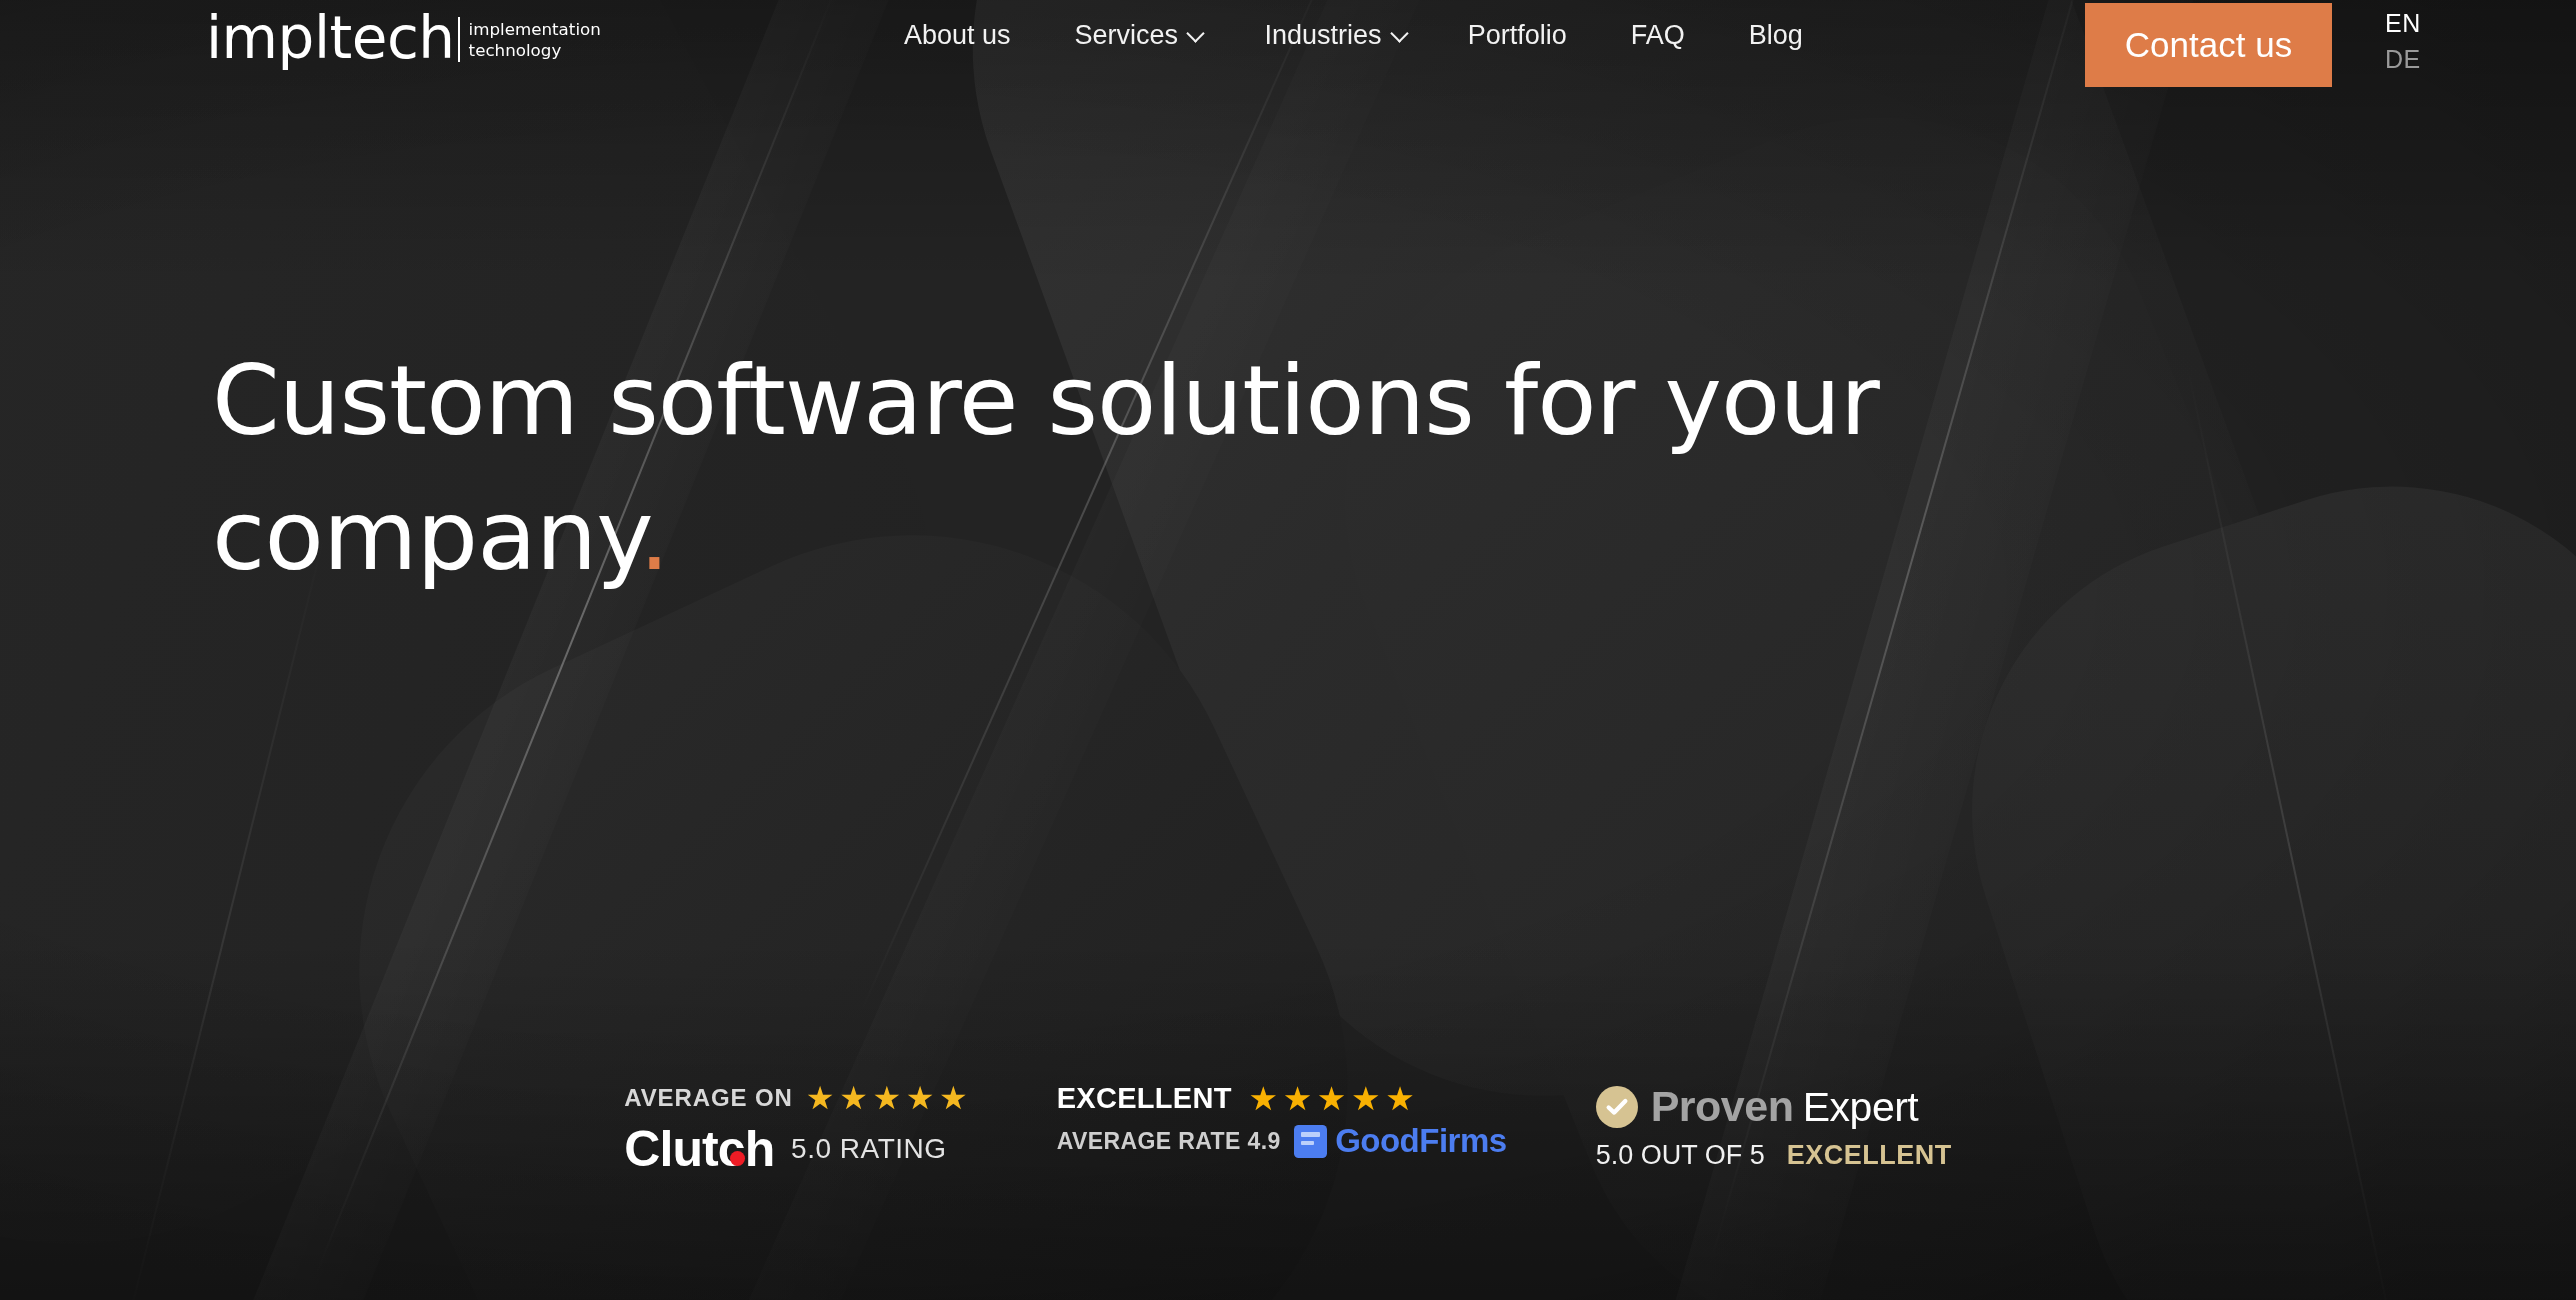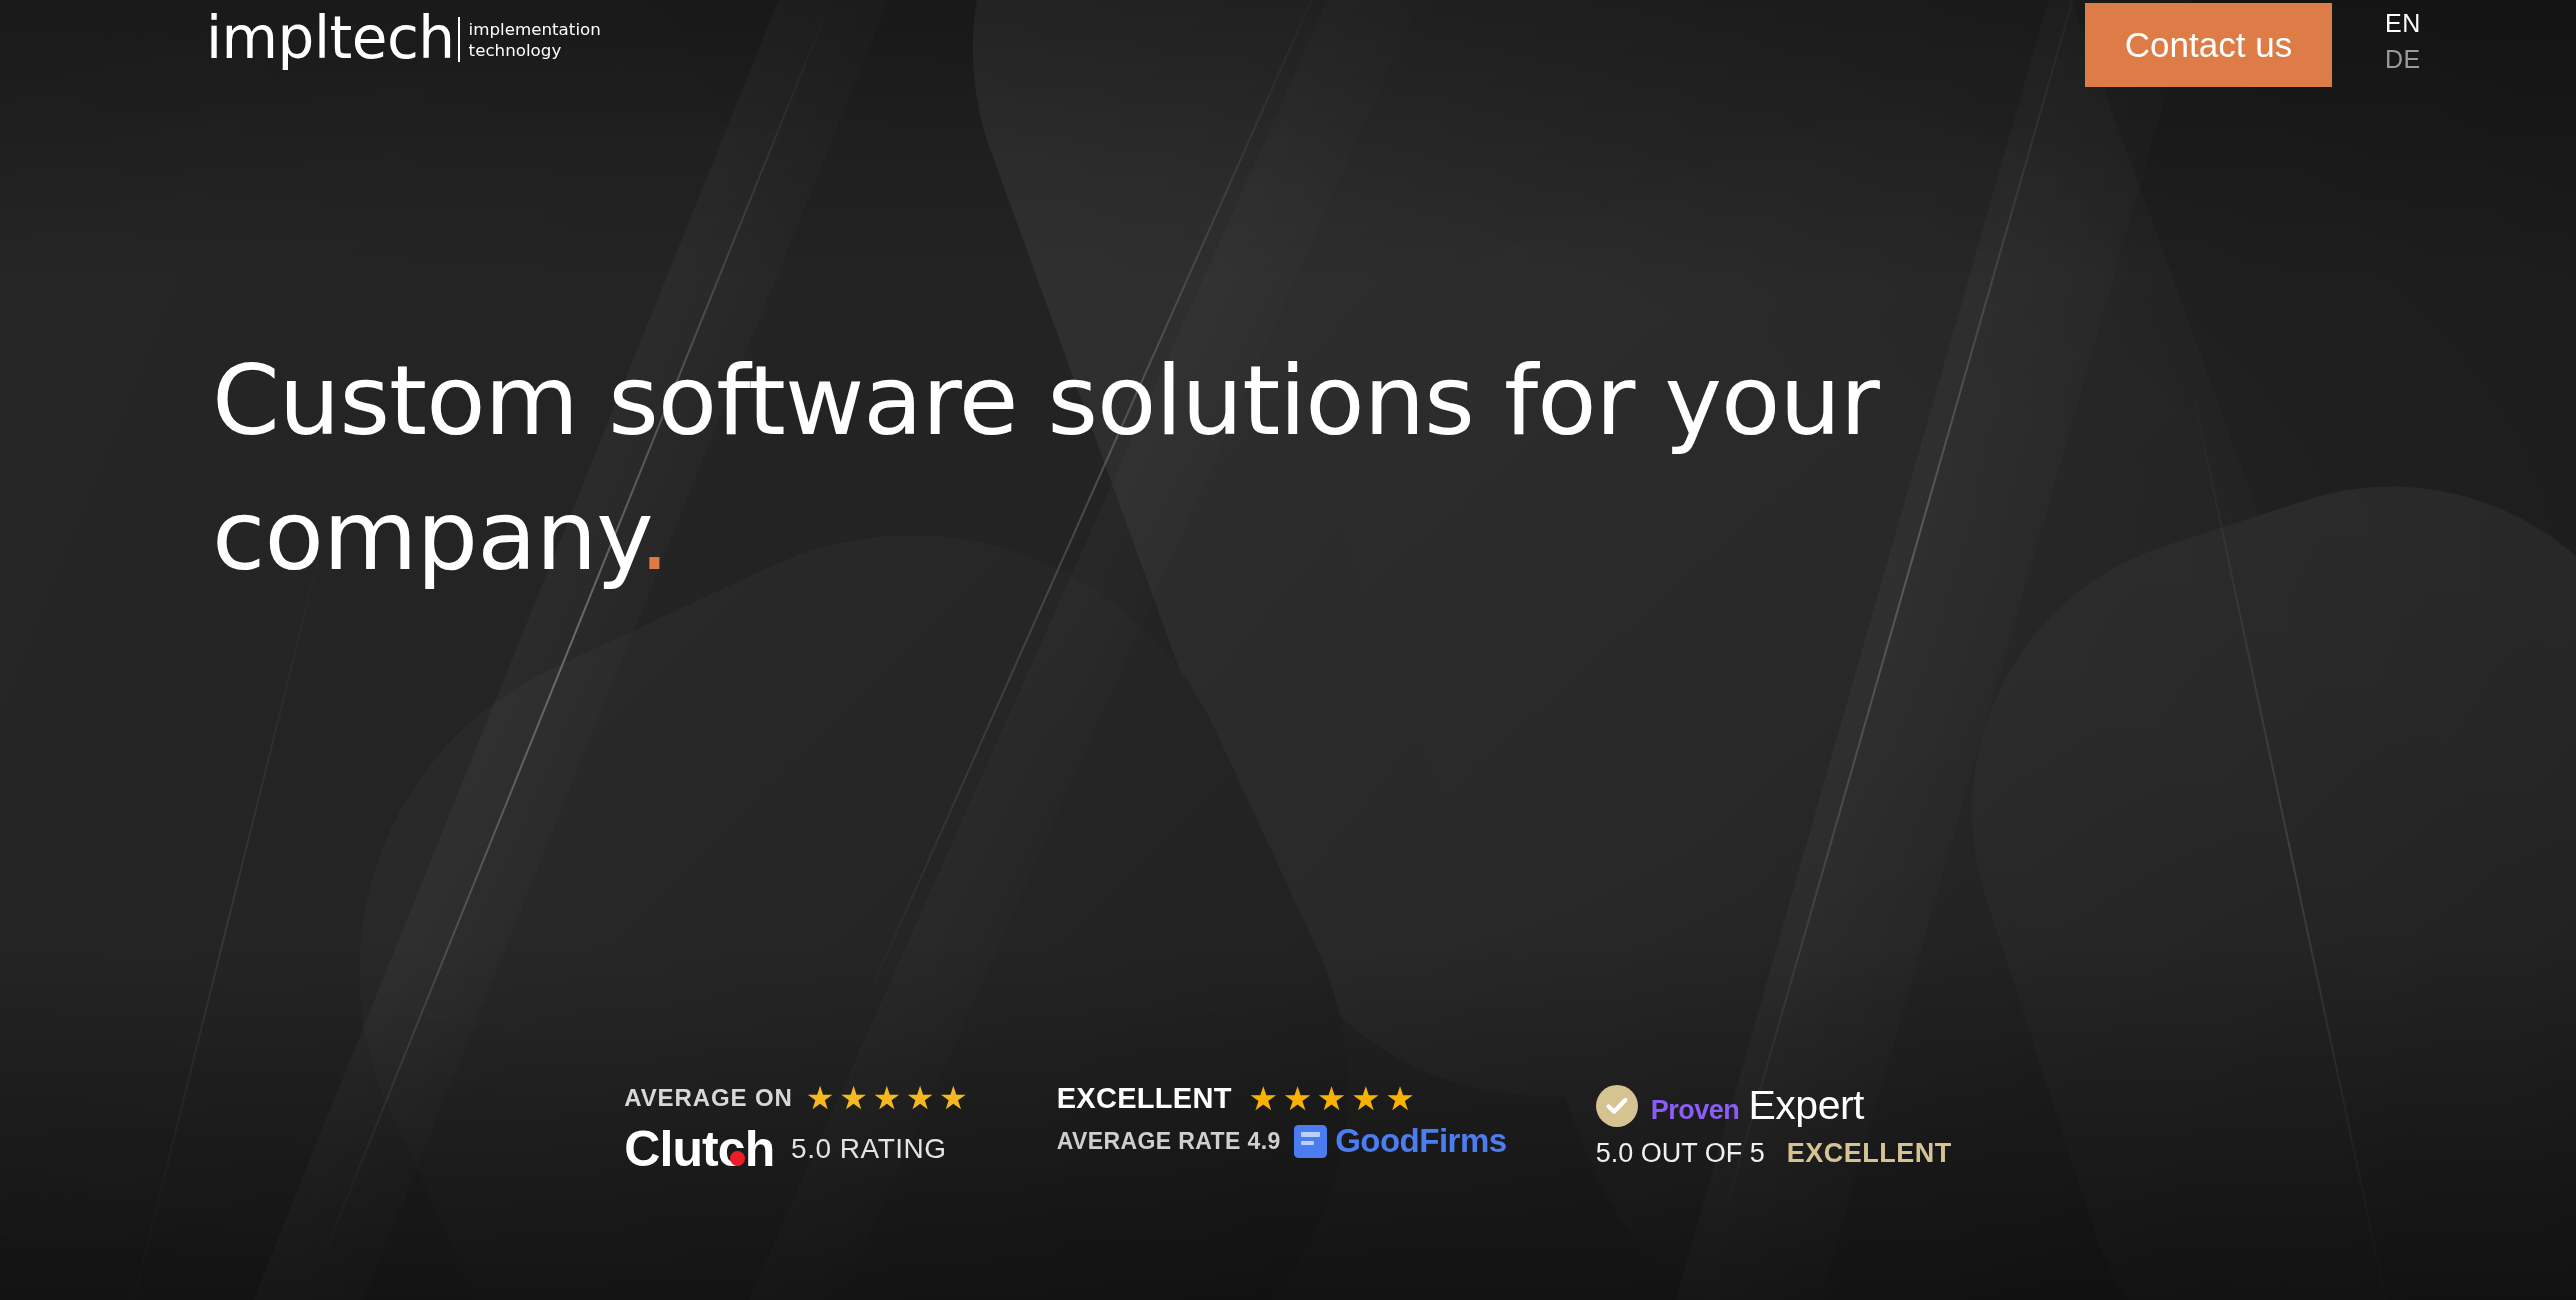--- a/index.html
+++ b/index.html
@@ -321,21 +321,21 @@
   }
 
   
   .pe-top { display:flex; align-items:center; gap: 13px; }
   .pe-check {
     width: 42px; height: 42px; border-radius: 50%;
     background: #d6c392;
     display:flex; align-items:center; justify-content:center;
   }
   .pe-check svg { display:block; }
-  .pe-proven { font-size: 27px; font-weight: bold; color:#8b5cf6; letter-spacing:-0.5px; }
+  .pe-proven { font-size: 43px; font-weight: bold; color:#a3a3a3; letter-spacing:-0.5px; }
   .pe-expert { font-size: 41px; font-weight: 300; color:#ffffff; letter-spacing:-0.5px; margin-left: 9.3px;}
   .pe-bottom { display:flex; align-items:center; gap: 22px; margin-top: 9.3px; }
   .pe-out { font-size: 27px; color:#f0f0f0; }
   .pe-exc { font-size: 27px; font-weight: bold; color:#d6c392; letter-spacing:0.5px; }
 </style>
 </head>
 <body>
 
 <div class="page">
 
@@ -363,20 +363,42 @@
 
     <a class="logo" href="#">
       <span class="logo-word">impltech</span>
       <span class="logo-sep"></span>
       <span class="logo-tag">
         <span>implementation</span>
         <span>technology</span>
       </span>
     </a>
 
+    <nav class="nav">
+      <a class="nav-item" href="#">
+        <span>About us</span>
+      </a>
+      <a class="nav-item" href="#">
+        <span>Services</span>
+        <i class="chev"></i>
+      </a>
+      <a class="nav-item" href="#">
+        <span>Industries</span>
+        <i class="chev"></i>
+      </a>
+      <a class="nav-item" href="#">
+        <span>Portfolio</span>
+      </a>
+      <a class="nav-item" href="#">
+        <span>FAQ</span>
+      </a>
+      <a class="nav-item" href="#">
+        <span>Blog</span>
+      </a>
+    </nav>
 
     <a class="contact-btn" href="#">Contact us</a>
 
     <div class="lang">
       <span class="lang-opt active">EN</span>
       <span class="lang-opt">DE</span>
     </div>
   </div>
 
   <div class="hero">

